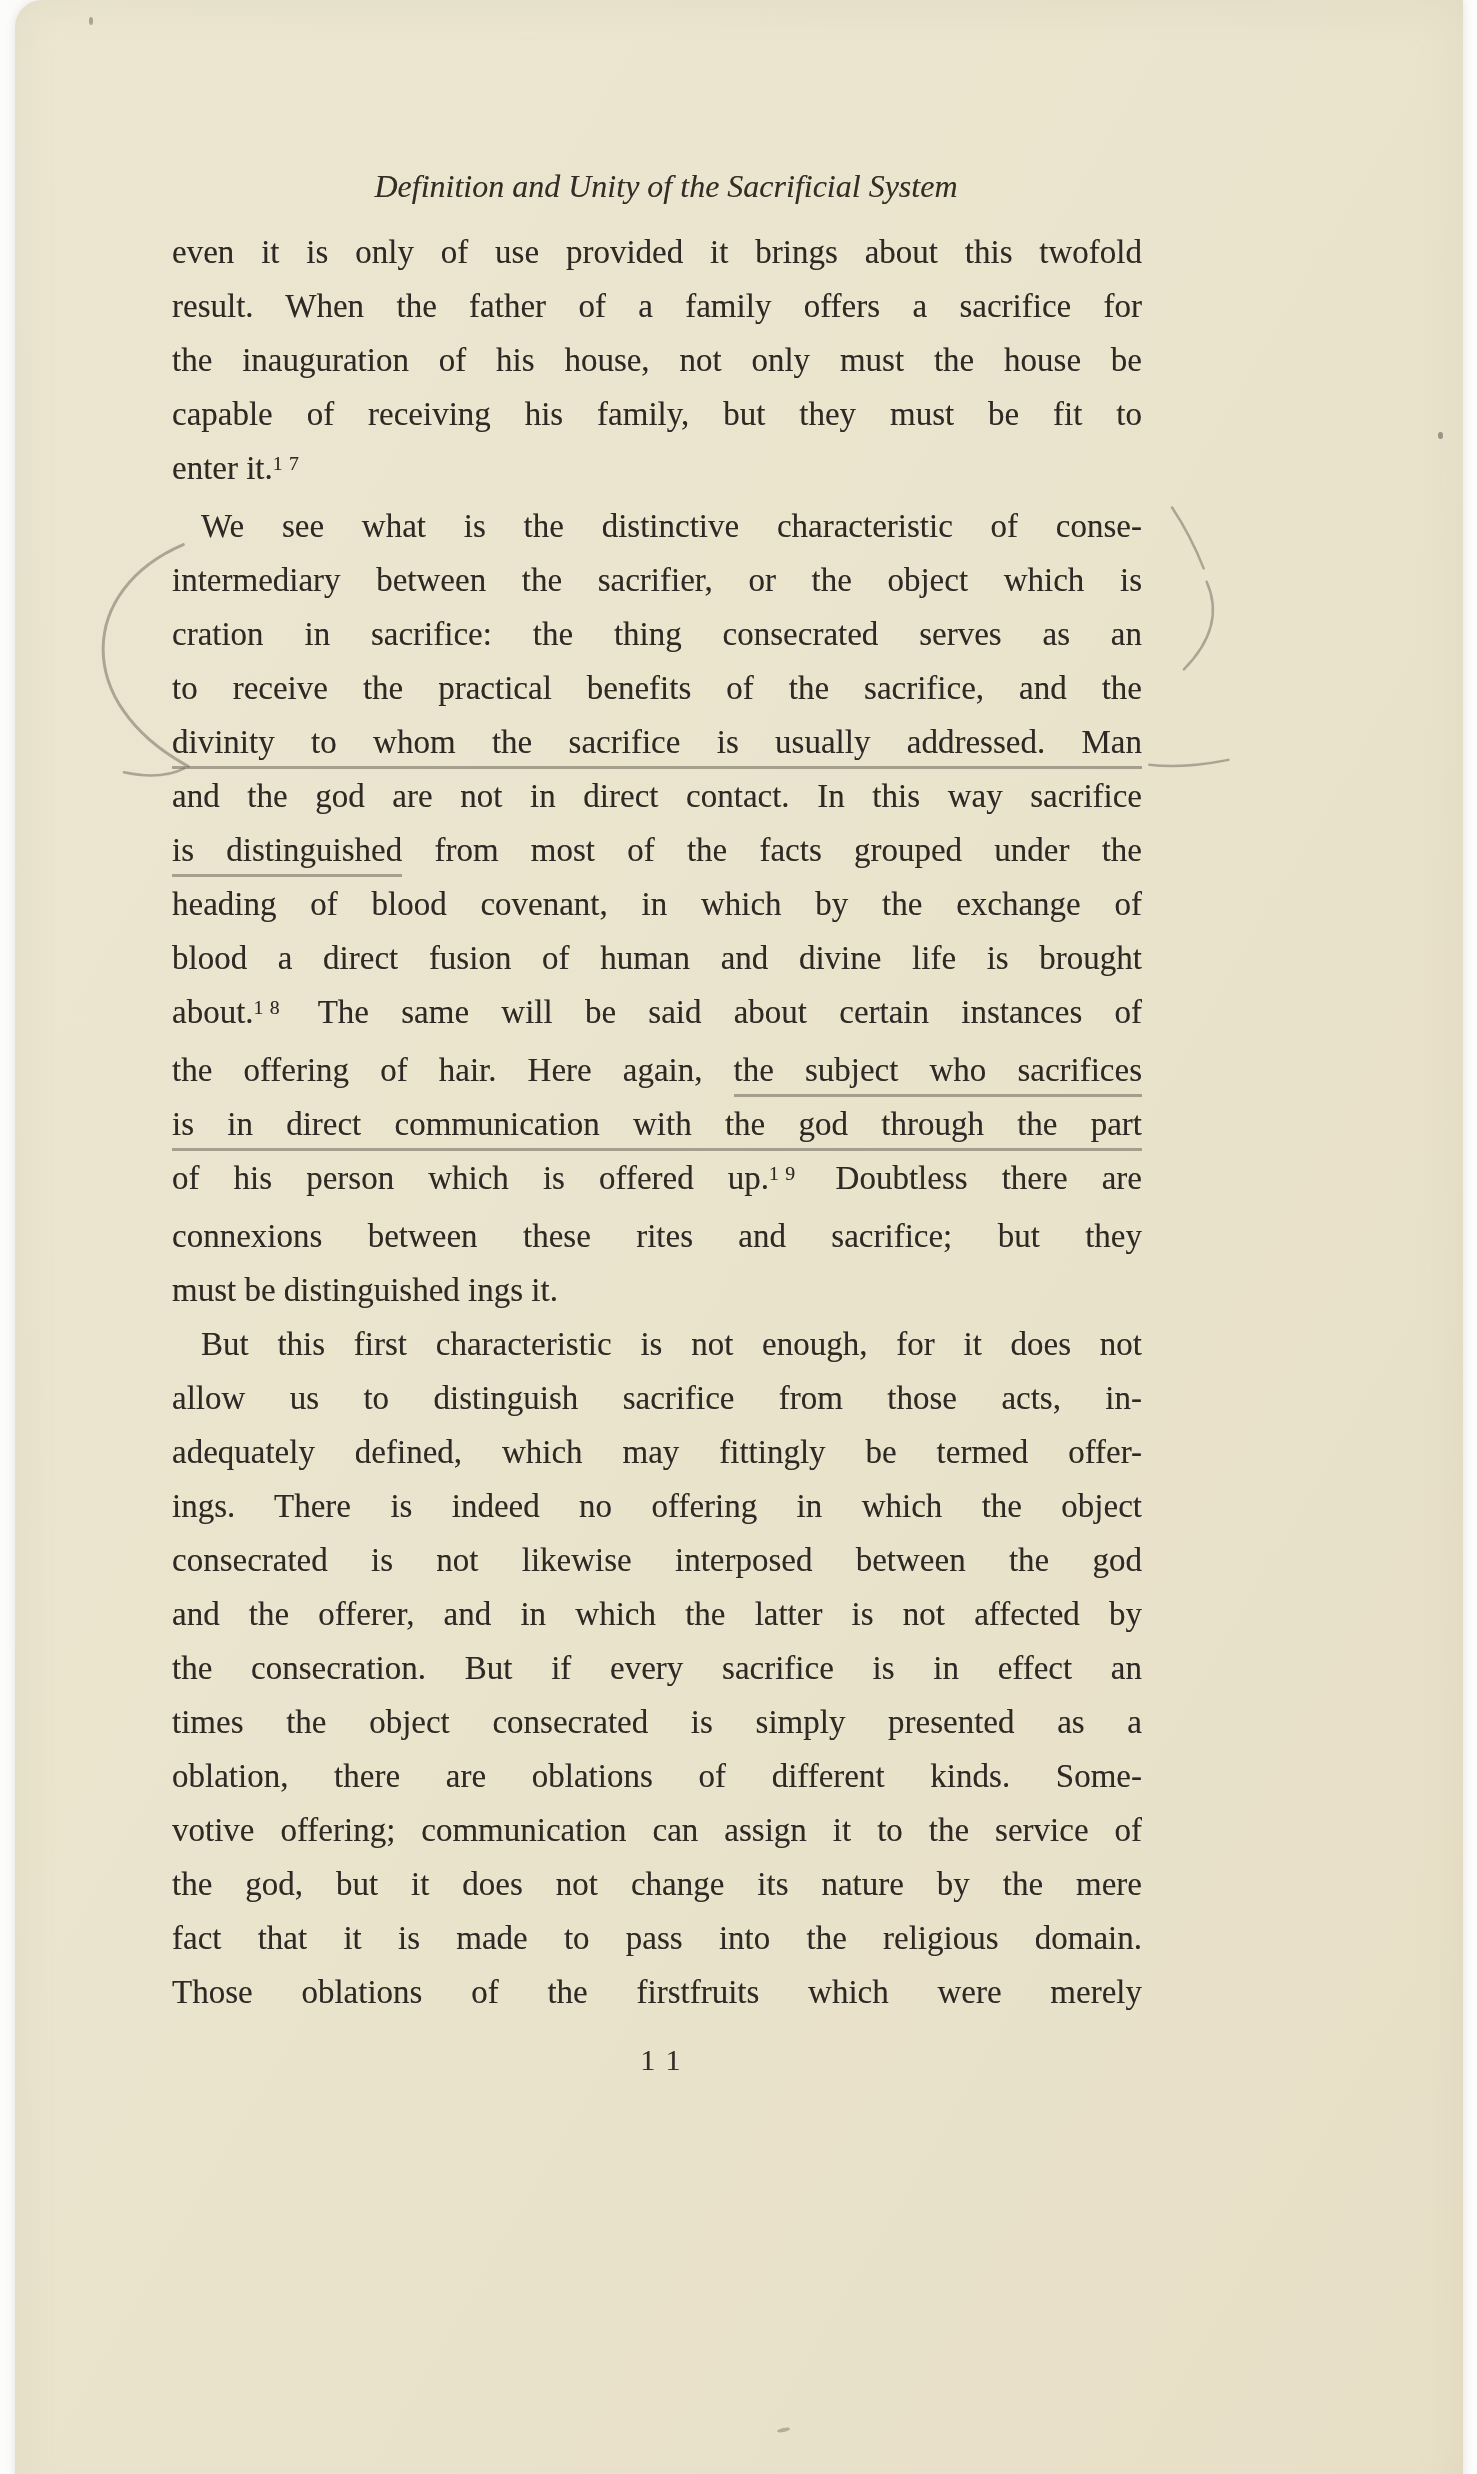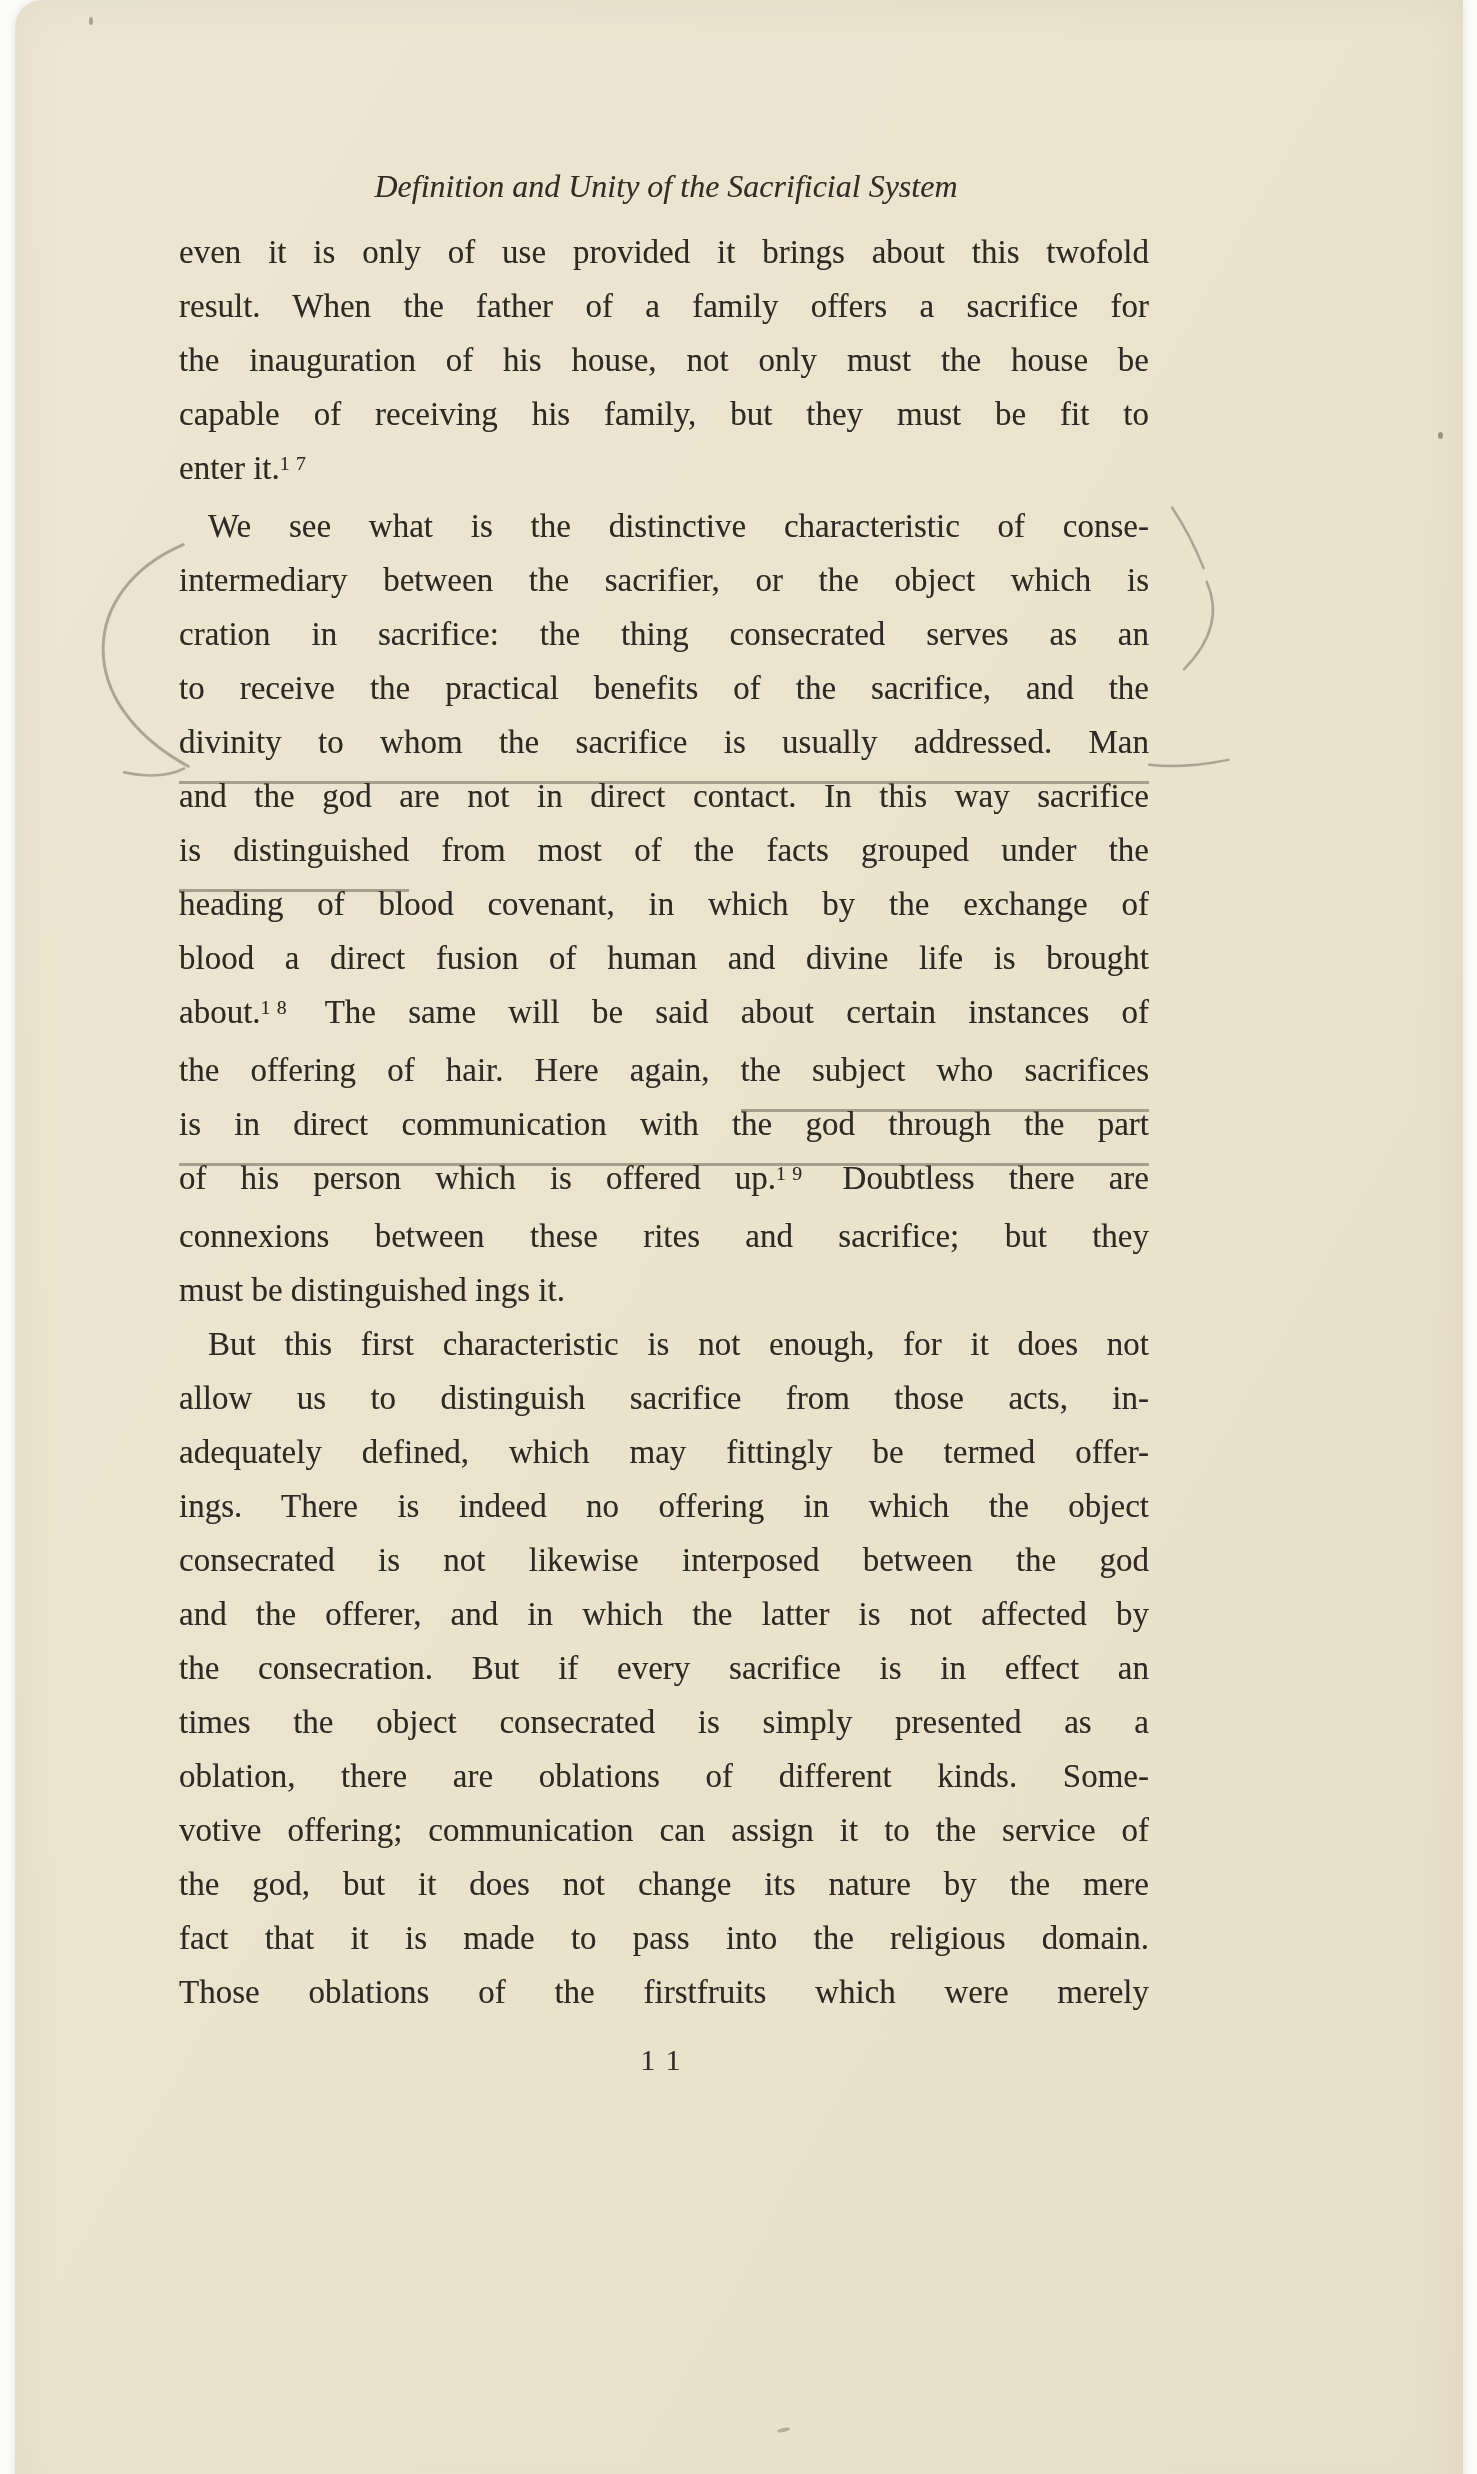--- a/index.html
+++ b/index.html
@@ -34,42 +34,42 @@
     text-align: center;
     font-style: italic;
     font-size: 32px;
     line-height: 1.2;
     color: #332d26;
     text-shadow: 0 0 0.5px rgba(47,42,36,0.35);
   }
   .body-text {
     position: absolute;
     top: 225px;
-    left: 164px;
+    left: 157px;
     width: 970px;
     font-size: 33px;
     line-height: 54px;
     text-shadow: 0 0 0.5px rgba(47,42,36,0.35);
   }
   .paragraph { margin: 0; }
   .line {
     text-align: justify;
     text-align-last: justify;
     white-space: normal;
   }
   .line.end { text-align-last: left; }
   .line.indent { text-indent: 29px; }
   .sup {
     font-size: 60%;
     position: relative;
     top: -0.45em;
     letter-spacing: 0.32em;
   }
   .ul {
-    padding-bottom: 24px;
+    padding-bottom: 9px;
     background: linear-gradient(to top, rgba(110,102,88,0.55) 0, rgba(110,102,88,0.55) 3px, transparent 3px);
   }
   .page-number {
     position: absolute;
     top: 2043px;
     left: 166px;
     width: 970px;
     text-align: center;
     font-size: 30px;
     letter-spacing: 0.38em;

